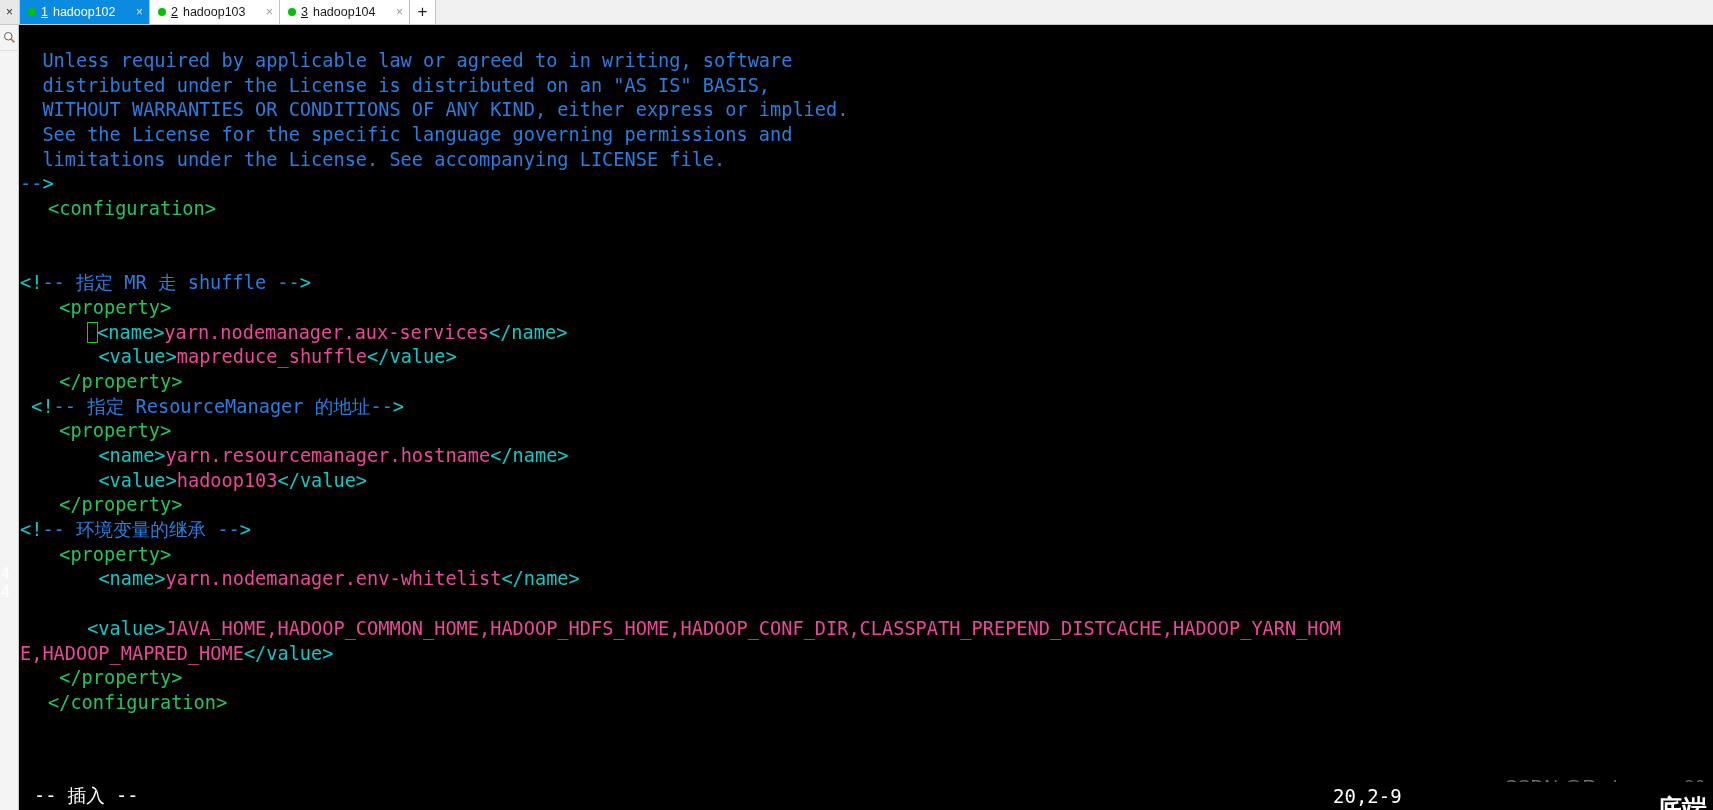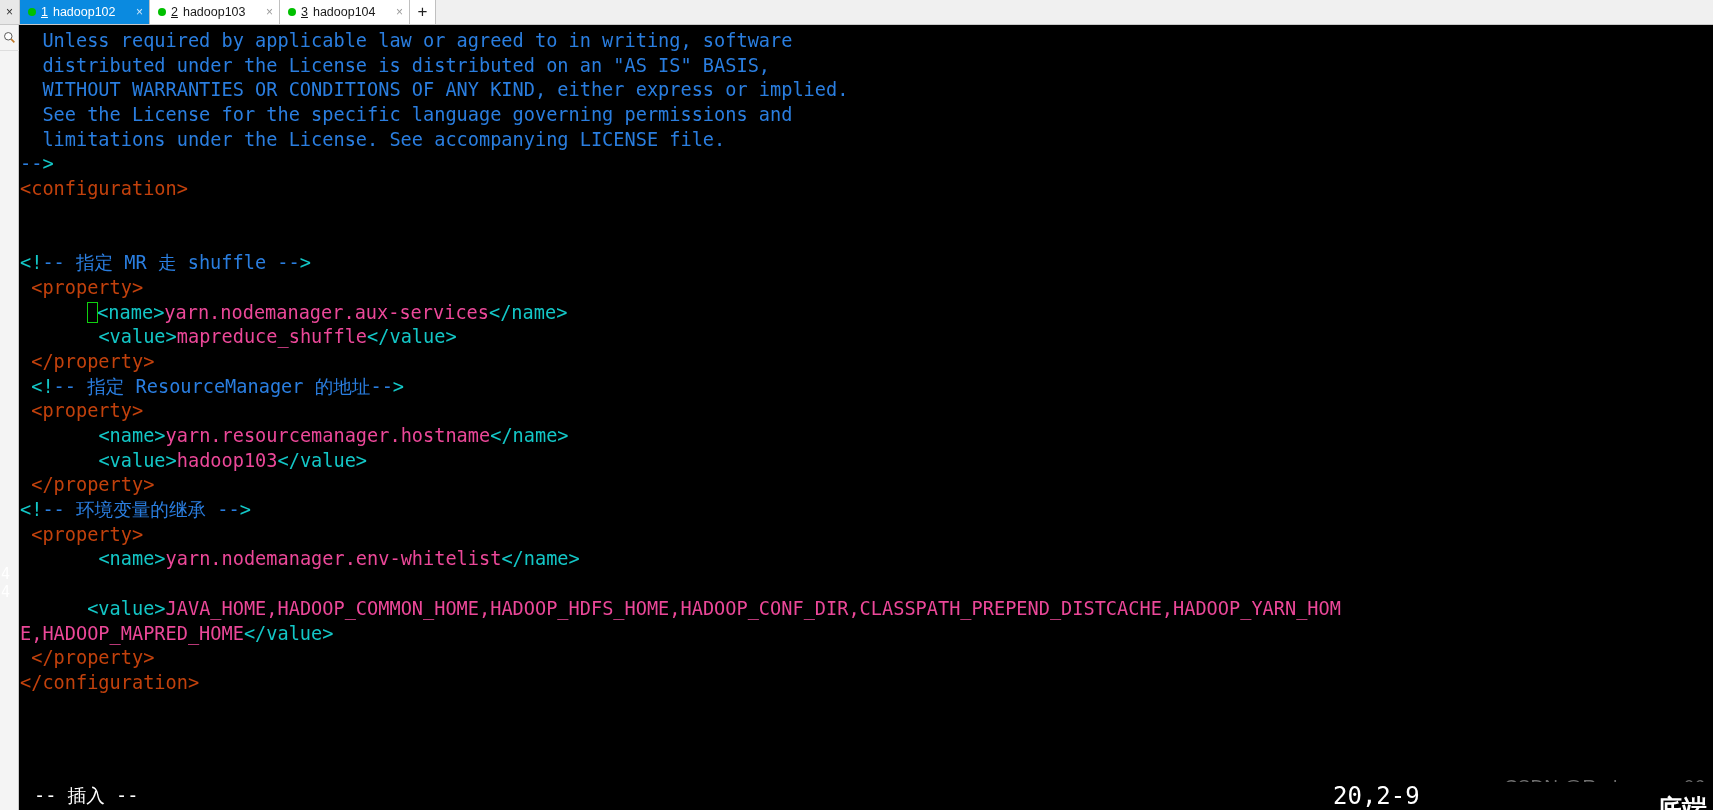--- a/index.html
+++ b/index.html
@@ -126,29 +126,29 @@
     width: 1693px;
     height: 785px;
     background: #000000;
     overflow: hidden;
     font-family: "DejaVu Sans Mono", monospace;
     font-size: 18.6px;
     line-height: 24.7px;
     letter-spacing: 0px;
     white-space: pre;
     color: #d8d8d8;
-    padding-top: 4px;
+    padding-top: 24px;
     box-sizing: border-box;
   }
   .row { height: 24.7px; white-space: pre; }
 
   
   .c-comment  { color: #2a7ee0; }
   .c-tag      { color: #13c7c7; }
-  .c-tag2     { color: #c2410c; }
+  .c-tag2     { color: #22c55e; margin-left: 28px; }
   .c-text     { color: #ec4899; }
 
   .cursor {
     display: inline-block;
     width: 11px;
     height: 21px;
     vertical-align: -4px;
     border: 1.5px solid #10d010;
     box-sizing: border-box;
     margin-right: -1px;
@@ -184,21 +184,21 @@
   }
   .status-left {
     position: absolute;
     left: 14px;
     top: 0;
   }
   .status-ruler {
     position: absolute;
     left: 1313px;
     top: 0;
-    font-size: 24px;
+    font-size: 19px;
   }
   .status-pos {
     position: absolute;
     right: 6px;
     top: 12px;
     font-family: "Liberation Sans", sans-serif;
     font-size: 25px;
     font-weight: bold;
   }
 

